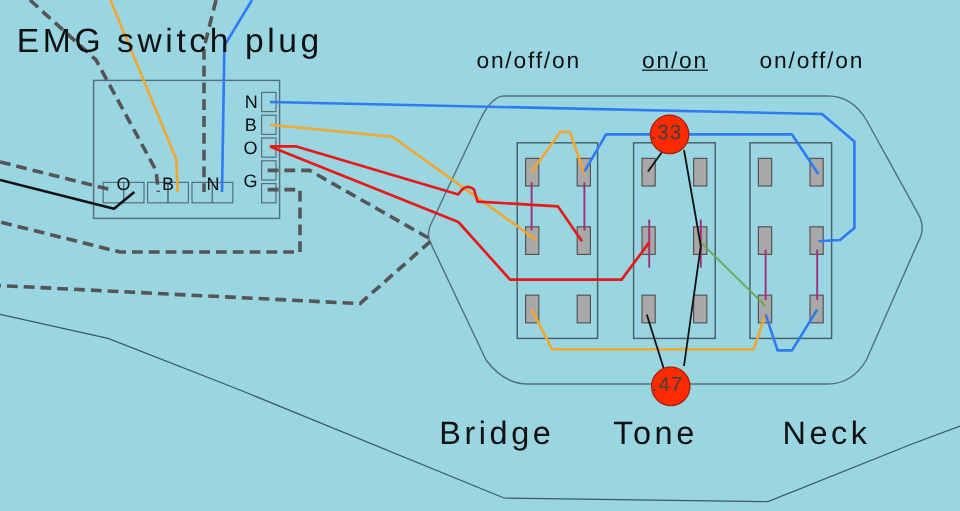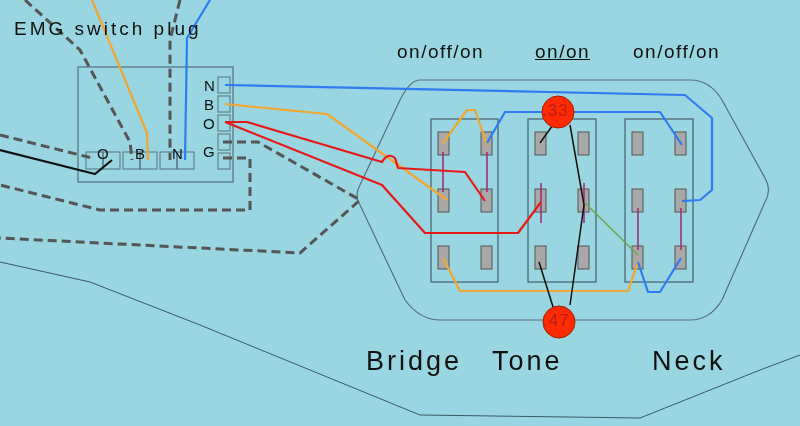--- a/index.html
+++ b/index.html
@@ -1,23 +1,23 @@
 <!DOCTYPE html>
 <html><head>
 <meta charset="utf-8">
 <style>
   html,body{margin:0;padding:0;}
   body{width:800px;height:426px;background:#9ad5e2;overflow:hidden;position:relative;font-family:"Liberation Sans",sans-serif;}
   svg{position:absolute;left:0;top:0;}
   .lbl{position:absolute;color:#111;white-space:nowrap;letter-spacing:2px;}
-  .title{left:14px;top:18px;font-size:19px;letter-spacing:3px;}
+  .title{left:14px;top:18px;font-size:28px;letter-spacing:3px;}
   .sw{top:41px;font-size:19px;letter-spacing:1.5px;}
   .big{top:346px;font-size:27px;letter-spacing:3px;}
   .pin{position:absolute;font-size:15px;color:#111;letter-spacing:0;}
-  .pot{position:absolute;font-size:17px;color:#b91c1c;letter-spacing:1px;}
+  .pot{position:absolute;font-size:17px;color:#404040;letter-spacing:1px;}
 </style>
 </head>
 <body>
 
 <svg width="800" height="426" viewBox="0 0 800 426">
 
   <path d="M0,262 L90,282 L200,325 L420,415 L640,418 L760,370 L800,355" fill="none" stroke="#3a5a60" stroke-width="1"></path>
 
   <path d="M420,80 L690,80 Q710,80 722,100 L765,178 Q772,190 765,202 L722,300 Q710,320 690,320 L440,320 Q420,320 405,300 L360,205 Q354,195 360,185 L400,100 Q410,80 420,80 Z" fill="none" stroke="#55707a" stroke-width="1.2"></path>
 
@@ -114,14 +114,14 @@
 <div class="pin" style="left:172px;top:145px;">N</div>
 
 <div class="lbl sw" style="left:397px;">on/off/on</div>
 <div class="lbl sw" style="left:535px;text-decoration:underline;">on/on</div>
 <div class="lbl sw" style="left:633px;">on/off/on</div>
 
 <div class="pot" style="left:542px;top:101px;">.33</div>
 <div class="pot" style="left:543px;top:311px;">.47</div>
 
 <div class="lbl big" style="left:366px;">Bridge</div>
-<div class="lbl big" style="left:492px;">Tone</div>
+<div class="lbl big" style="left:511px;">Tone</div>
 <div class="lbl big" style="left:652px;">Neck</div>
 
 </body></html>

